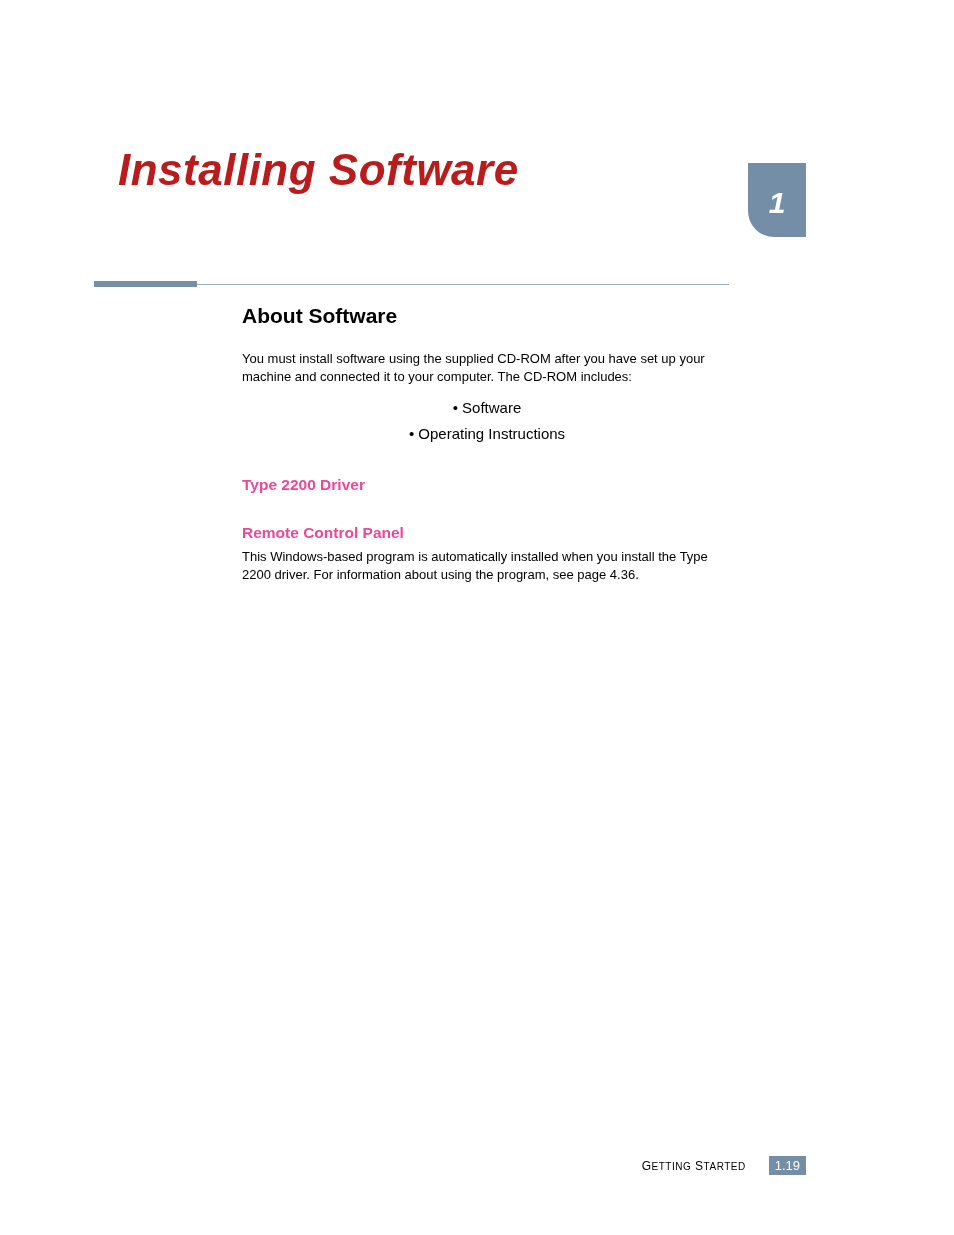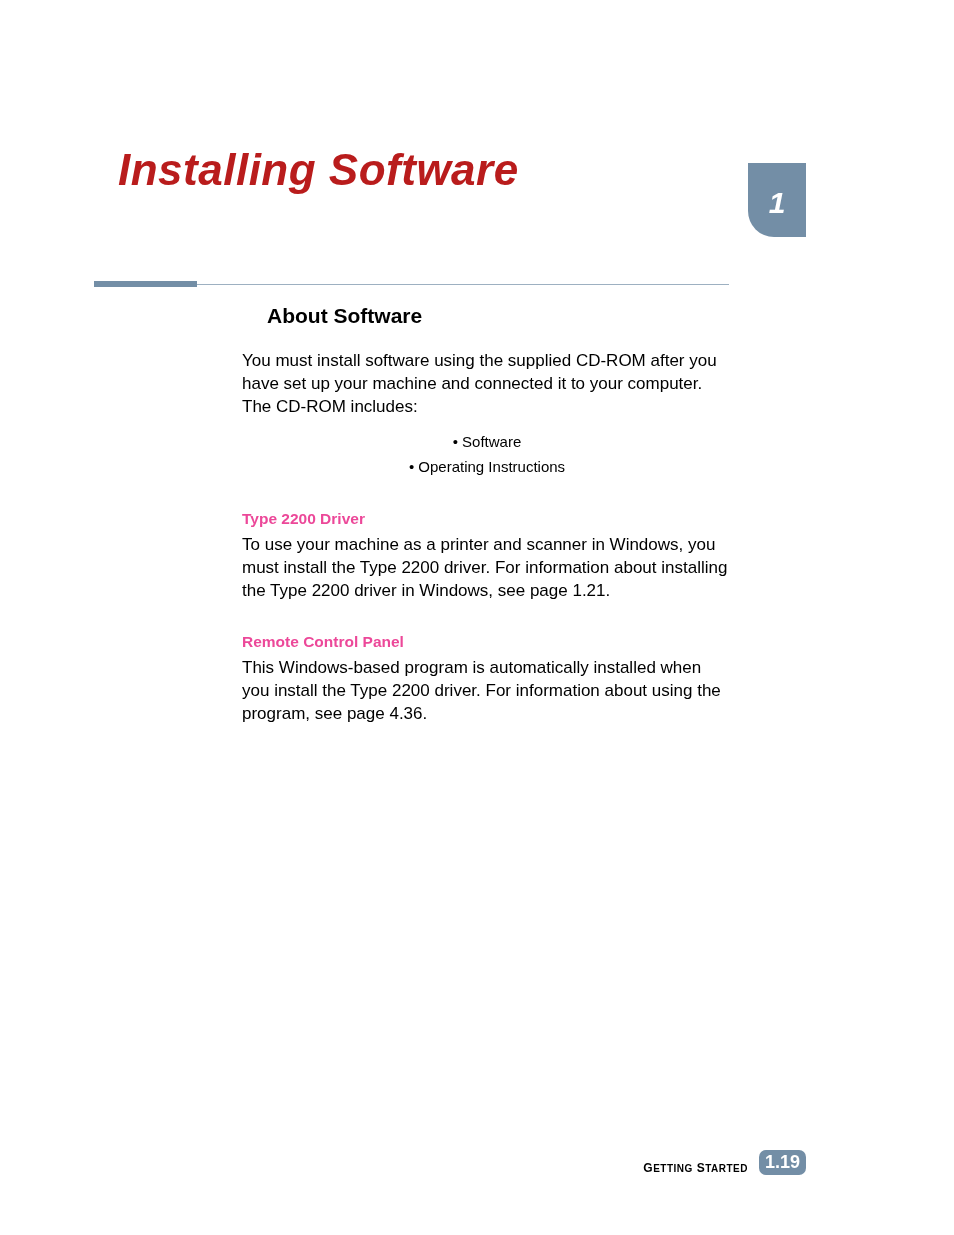--- a/index.html
+++ b/index.html
@@ -71,24 +71,23 @@
       position: absolute;
       top: 304px;
       left: 242px;
       width: 490px;
     }
     .section-heading {
       font-size: 21px;
       font-weight: bold;
       color: #000000;
       margin-bottom: 22px;
-      margin-left: 25px;
     }
     .paragraph {
-      font-size: 17px;
+      font-size: 13px;
       line-height: 1.35;
       color: #000000;
       margin-bottom: 10px;
     }
     .bullet-list {
       margin-bottom: 8px;
       text-align: center;
     }
     .bullet-item {
       font-size: 15px;
@@ -102,39 +101,37 @@
       font-size: 15.5px;
       font-weight: bold;
       color: #ec4899;
       margin-bottom: 6px;
     }
     .footer {
       position: absolute;
       bottom: 60px;
       right: 148px;
       display: flex;
-      align-items: flex-end;
-      gap: 5px;
-      font-weight: bold;
+      align-items: center;
+      gap: 17px;
     }
     .footer-text {
       font-size: 12px;
       color: #000000;
       letter-spacing: 0.5px;
       margin-right: 6px;
     }
     .footer-text .sc {
       font-size: 10px;
     }
     .footer-page {
       background: #738ea6;
       color: #ffffff;
-      font-size: 18px;
+      font-size: 13px;
       padding: 2px 6px;
-      border-radius: 7px;
     }
   </style>
 </head>
 <body>
 
 <div class="page-title">Installing Software</div>
 
 <div class="chapter-tab">
   <span class="chapter-number">1</span>
 </div>
@@ -150,21 +147,20 @@
   <p class="paragraph">You must install software using the supplied CD-ROM after you have set up your machine and connected it to your computer. The CD-ROM includes:</p>
 
   <div class="bullet-list">
     <div class="bullet-item">• Software</div>
     <div class="bullet-item">• Operating Instructions</div>
   </div>
 
 
   <div class="subsection">
     <h3 class="subsection-heading">Type 2200 Driver</h3>
-    <p class="paragraph">To use your machine as a printer and scanner in Windows, you must install the Type 2200 driver. For information about installing the Type 2200 driver in Windows, see page 1.21.</p>
   </div>
 
   <div class="subsection">
     <h3 class="subsection-heading">Remote Control Panel</h3>
     <p class="paragraph">This Windows-based program is automatically installed when you install the Type 2200 driver. For information about using the program, see page 4.36.</p>
   </div>
 </div>
 
 <div class="footer">
   <span class="footer-text"><span>G</span><span class="sc">ETTING</span><span> S</span><span class="sc">TARTED</span></span>

